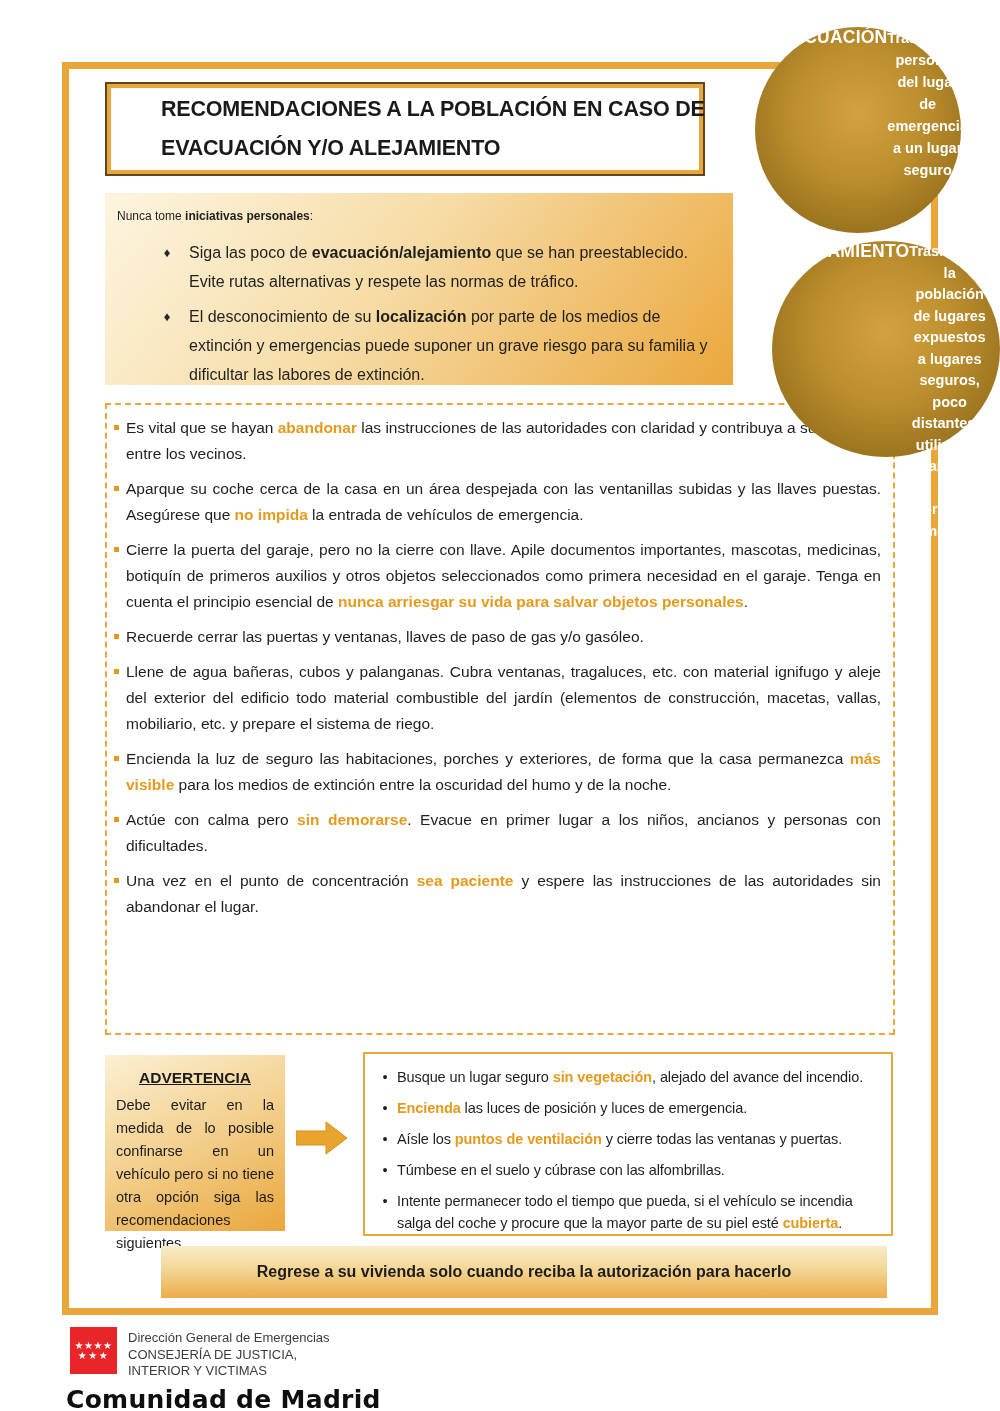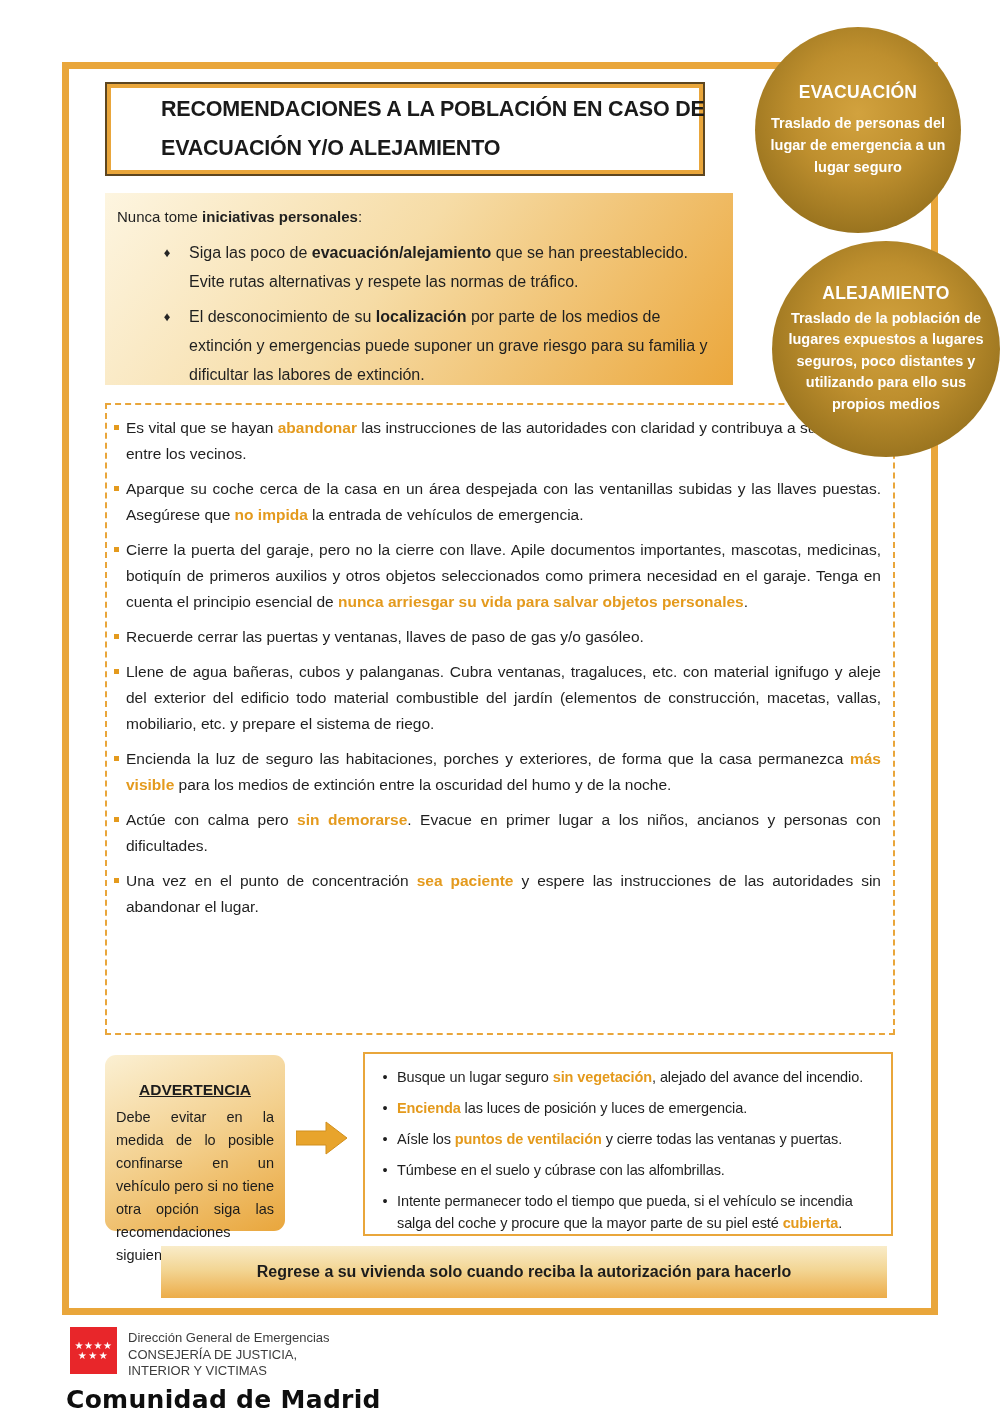--- a/index.html
+++ b/index.html
@@ -12,54 +12,54 @@
 
   
   .title-box { position:absolute; left:105px; top:82px; width:600px; height:94px;
                border:2px solid #5d4620; background:#fff; z-index:2; }
   .title-inner { position:absolute; inset:0; border:4px solid #E9A63B;
                  padding:9px 14px; display:flex; flex-direction:column; justify-content:space-between; }
   .title-line { font-size:21.5px; font-weight:bold; color:#1a1a1a; letter-spacing:-0.2px; white-space:nowrap;margin-left:36px; }
 
   
   .badge { position:absolute; border-radius:50%; color:#ffffff; text-align:center;
-           display:flex; flex-direction:column; justify-content:center; z-index:6;
+           display:flex; flex-direction:row; z-index:6;
            background:radial-gradient(circle at 50% 42%, #D2A23E 0%, #BE8F2E 40%, #9A741F 75%, #7E5E15 100%); }
   .badge-evac { left:755px; top:27px; width:206px; height:206px; padding:0 14px; }
   .badge-alej { left:772px; top:241px; width:228px; height:216px; padding:0 10px; }
   .badge-title { font-weight:bold; font-size:17.5px; margin-bottom:9px; letter-spacing:0.2px; }
   .badge-body  { font-weight:bold; font-size:14.5px; line-height:22px; }
   .badge-alej .badge-title { margin-bottom:4px; }
   .badge-alej .badge-body { line-height:21.5px; }
 
   
   .intro-box { position:absolute; left:105px; top:193px; width:628px; height:192px;
                background:linear-gradient(128deg, #FDF5E0 0%, #F6DCA6 45%, #EBA73C 100%);
                padding:9px 12px 0 12px; z-index:1; }
-  .intro-line { font-size:15px; color:#1f1f1f; line-height:29px; margin-bottom:7px; }
+  .intro-line { font-size:12px; color:#1f1f1f; line-height:29px; margin-bottom:7px; }
   .intro-item { display:flex; margin-bottom:6px; }
   .diamond { flex:none; width:44px; margin-left:28px; text-align:center;
              font-size:13px; color:#262626; line-height:29px; }
   .intro-item-text { flex:1; font-size:16px; color:#1f1f1f; line-height:29px; padding-right:4px; }
 
   
   .dashed-box { position:absolute; left:105px; top:403px; width:790px; height:632px;
                 border:2px dashed #E9A63B; padding:10px 12px 0 6px; z-index:1; }
   .rec-item { position:relative; padding-left:13px; margin-bottom:9px;
               font-size:15.5px; line-height:26px; text-align:justify; color:#1f1f1f; }
   .sq { position:absolute; left:1px; top:10px; width:5px; height:5px; background:#E49A1D; }
 
   
   .seg-o { color:#E49A1D; font-weight:bold; }
   .seg-b { font-weight:bold; }
 
   
   .advert-box { position:absolute; left:105px; top:1055px; width:180px; height:176px;
                 background:linear-gradient(155deg, #FBF0D3 0%, #F3CF8C 50%, #E9A63C 100%);
-                padding:26px 11px; z-index:1;border-radius:11px; }
+                padding:14px 11px; z-index:1; }
   .advert-title { text-align:center; font-weight:bold; text-decoration:underline;
                   font-size:15.5px; color:#1c1c1c; margin-bottom:7px; }
   .advert-body { font-size:14.5px; line-height:23px; text-align:justify; color:#1c1c1c; }
 
   
   .arrow { position:absolute; left:296px; top:1120px; z-index:1; }
 
   
   .vehicle-box { position:absolute; left:363px; top:1052px; width:530px; height:184px;
                  border:2px solid #E9A63B; background:#fff; padding:12px 10px 0 8px; z-index:1; }

